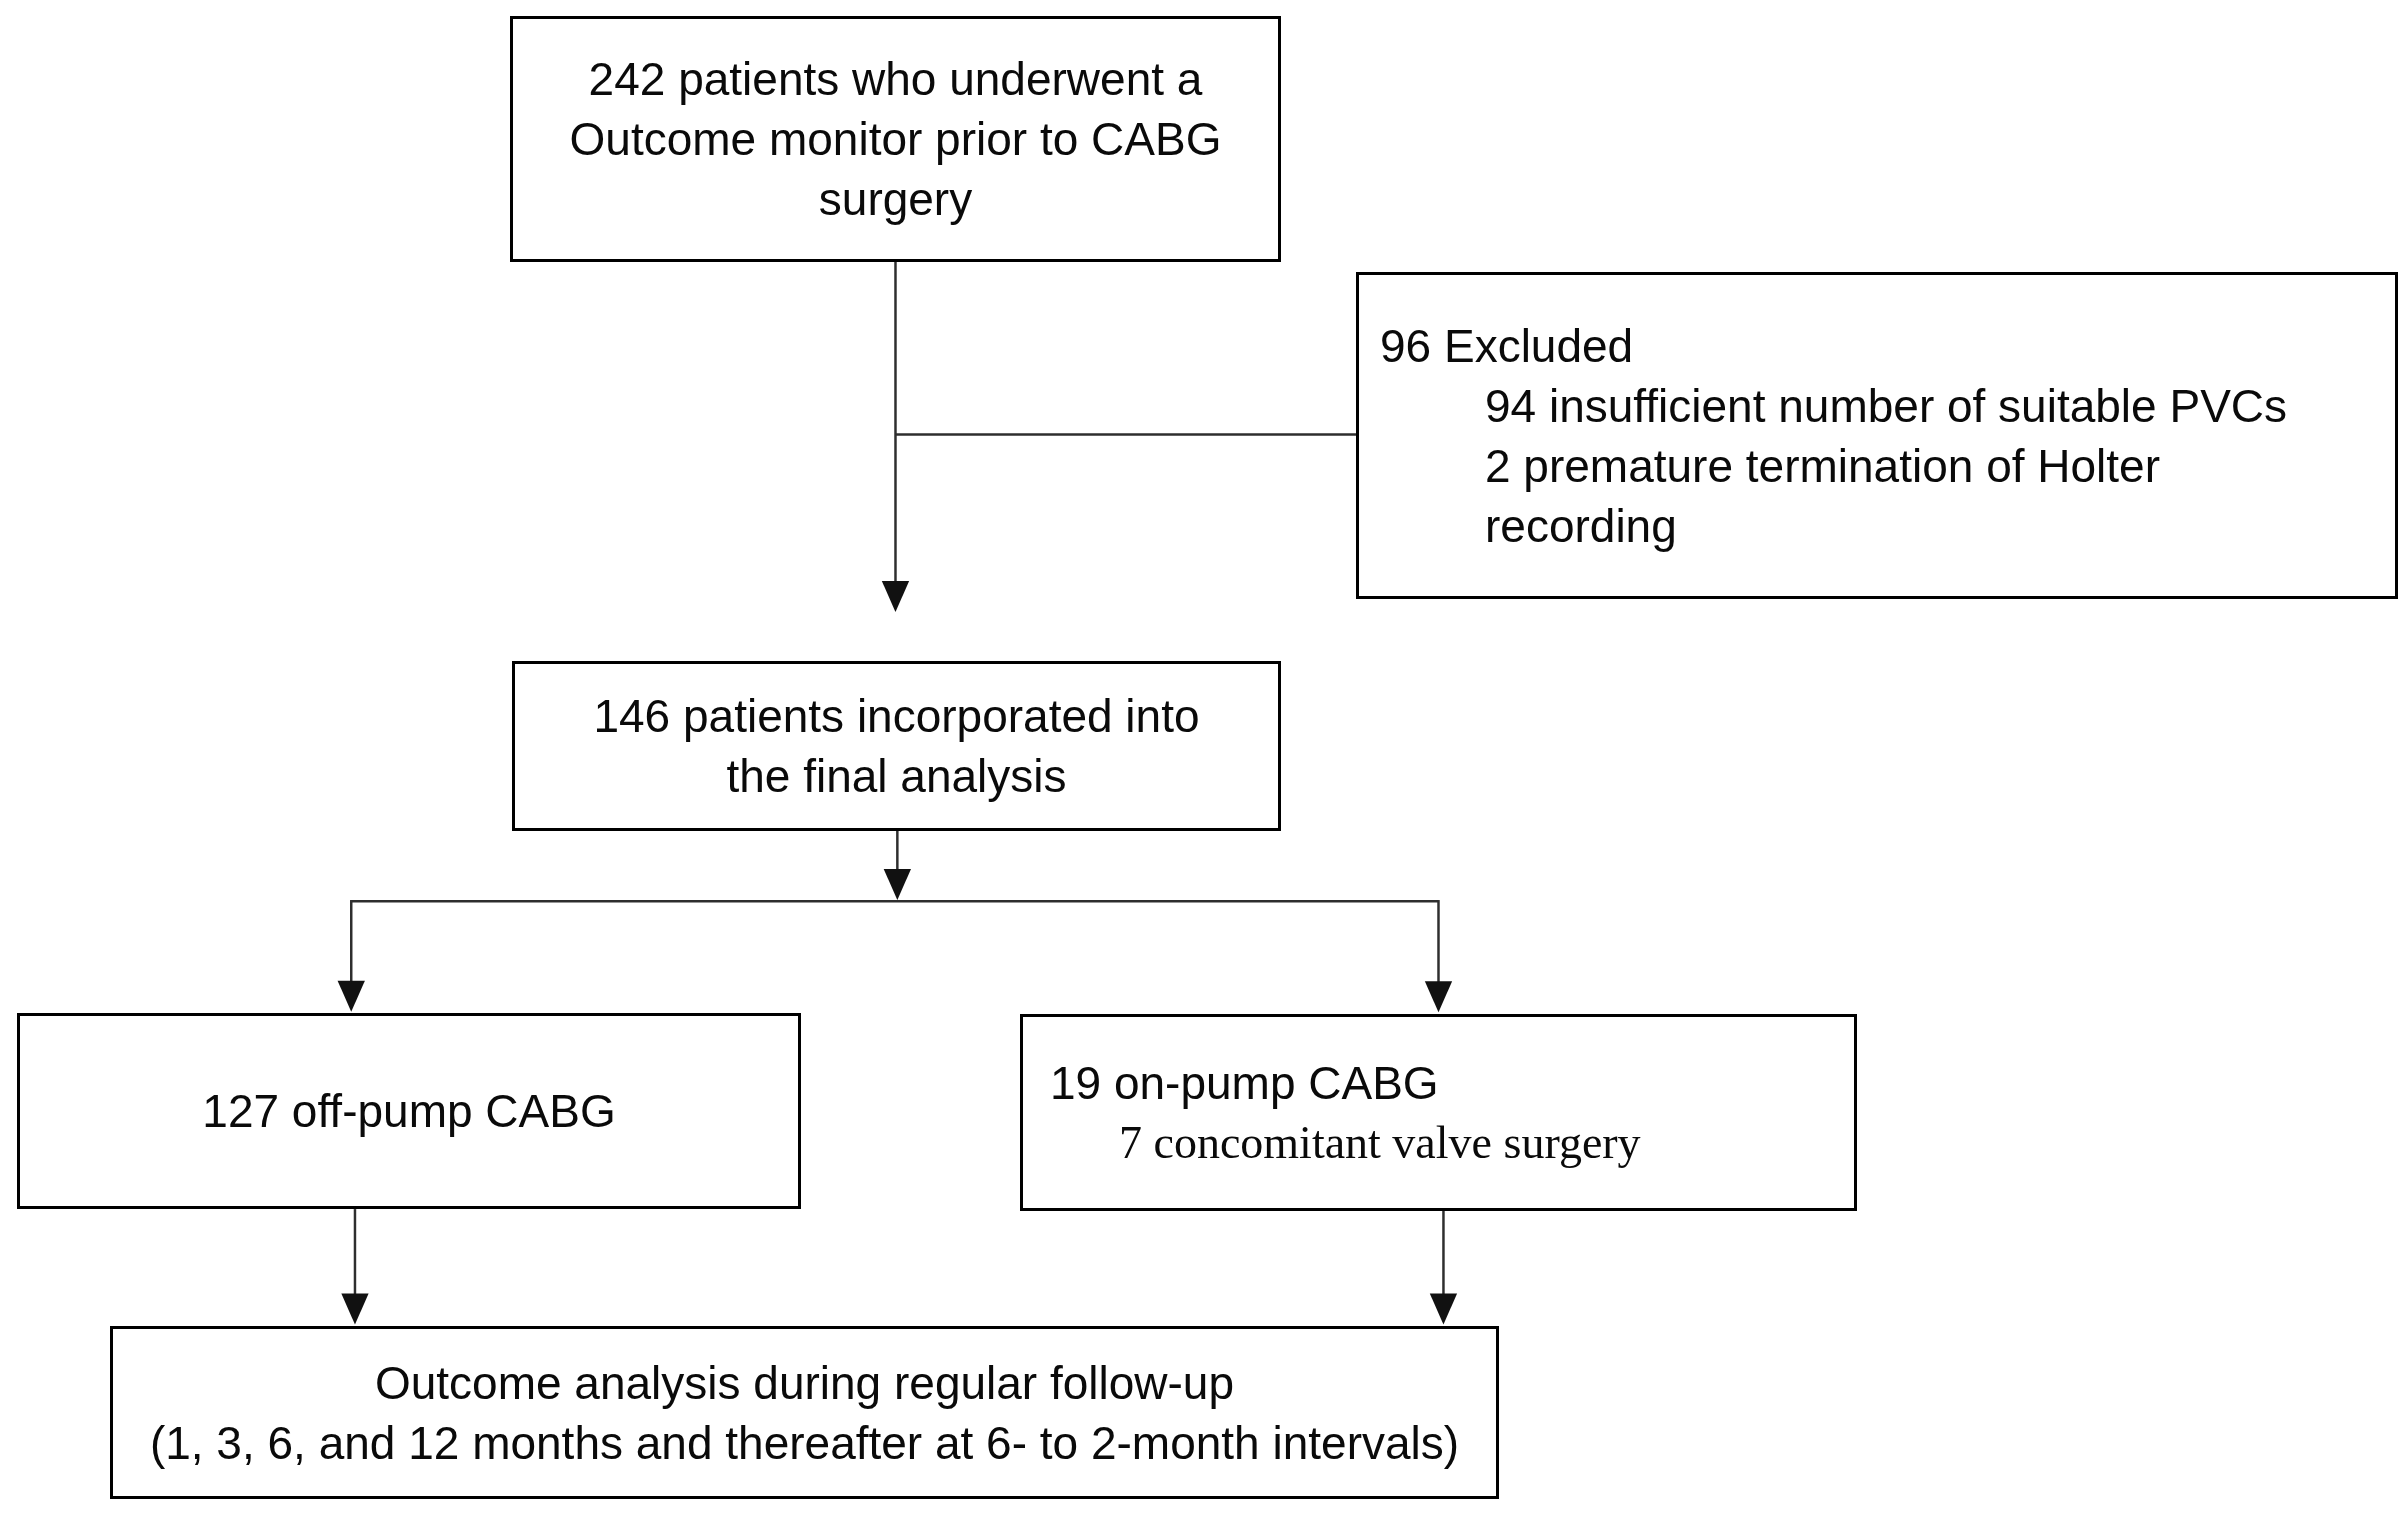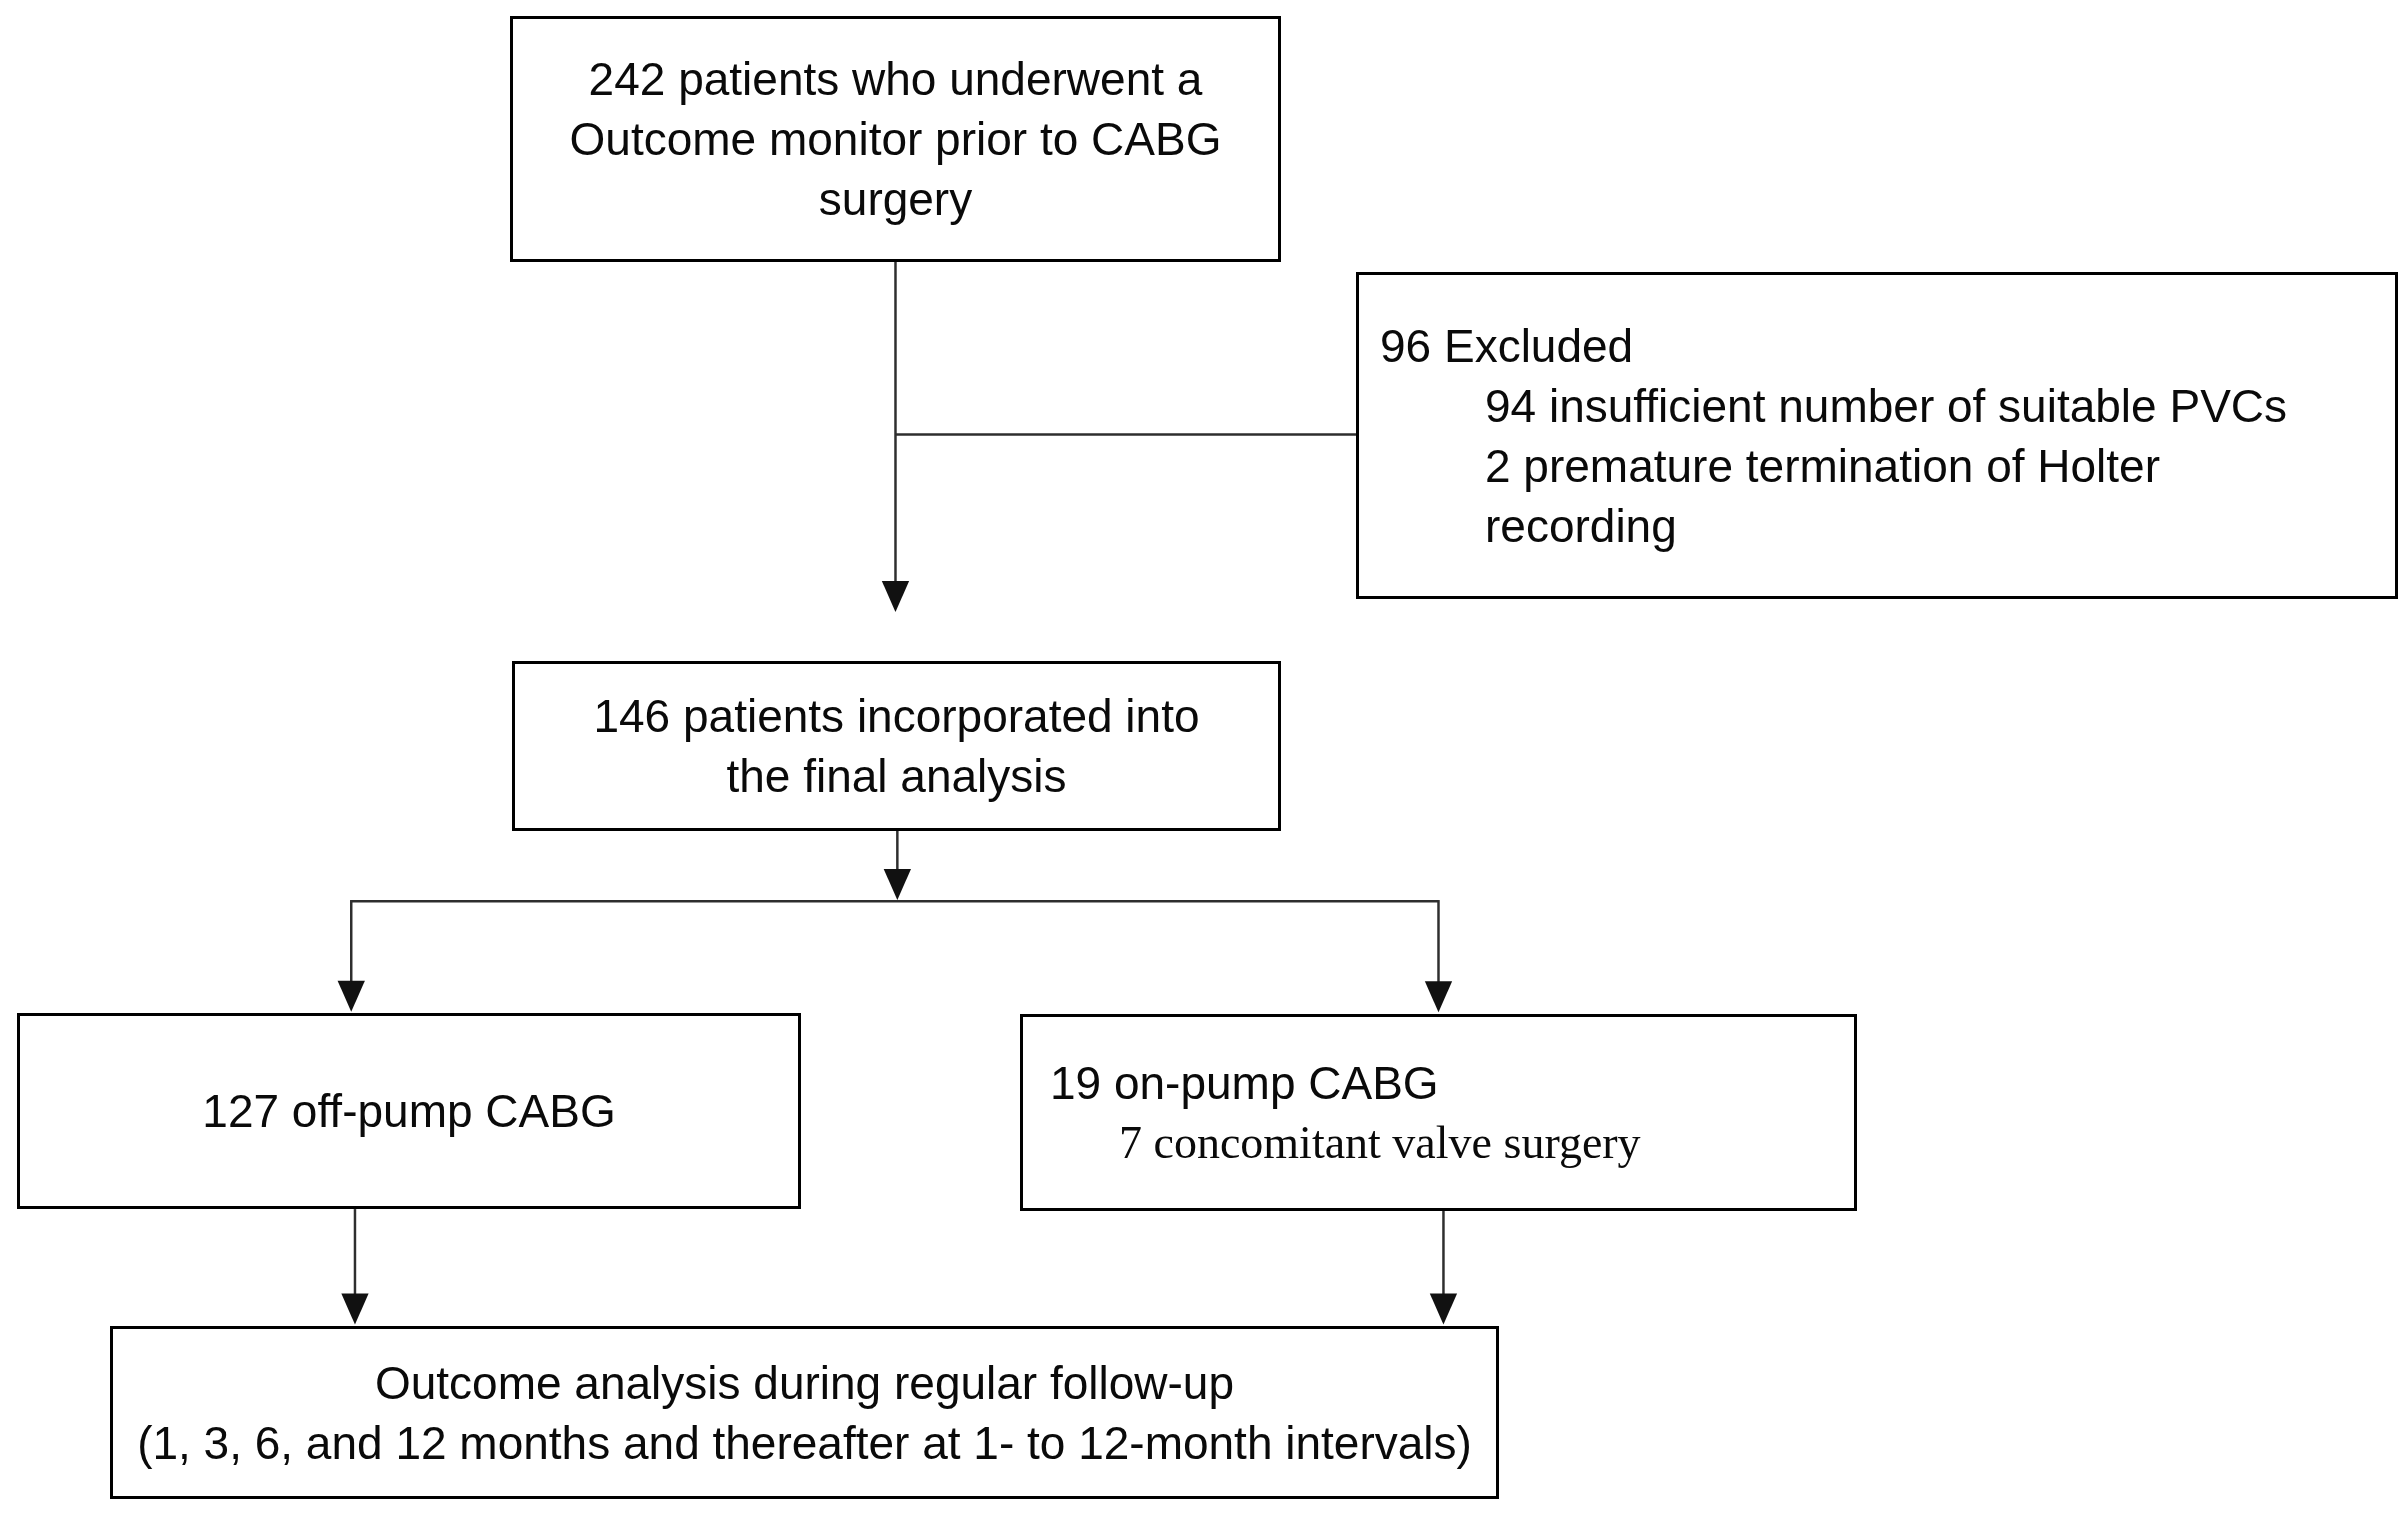--- a/index.html
+++ b/index.html
@@ -113,17 +113,17 @@
     <div class="tline">127 off-pump CABG</div>
   </div>
 
   <div class="box leftalign box-onpump">
     <div class="tline">19 on-pump CABG</div>
     <div class="tline indent">7 concomitant valve surgery</div>
   </div>
 
   <div class="box centered box-outcome">
     <div class="tline">Outcome analysis during regular follow-up</div>
-    <div class="tline">(1, 3, 6, and 12 months and thereafter at 1- to 12-month intervals)</div>
+    <div class="tline">(1, 3, 6, and 12 months and thereafter at 6- to 2-month intervals)</div>
   </div>
 
 </div>
 
 
 </body></html>

